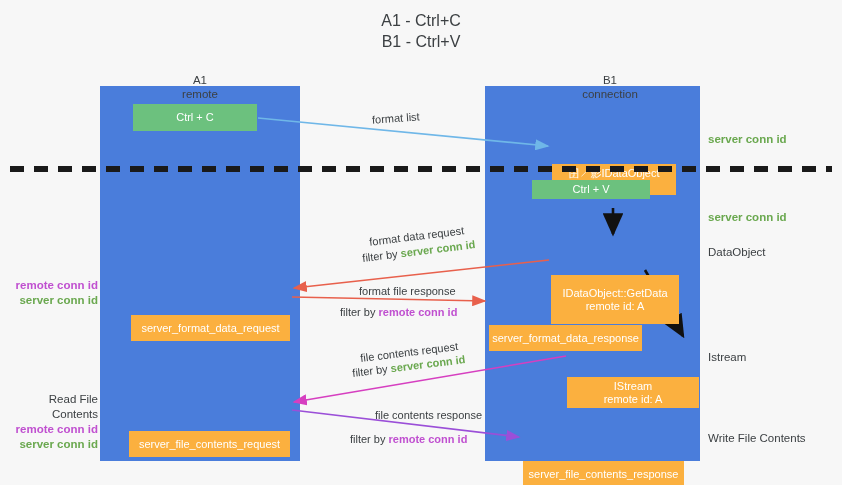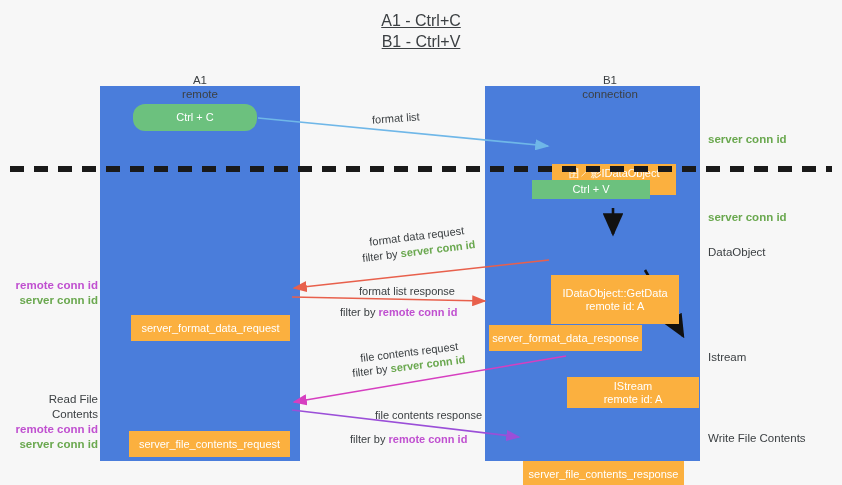--- a/index.html
+++ b/index.html
@@ -27,21 +27,20 @@
 
   
   #title {
     left: 0; top: 10px;
     width: 842px;
     text-align: center;
     font-size: 16px;
     line-height: 21px;
     color: #3c4043;
     white-space: pre-line;
-    text-decoration: underline;
   }
 
   
   .col-head {
     text-align: center;
     font-size: 11.5px;
     line-height: 14px;
     color: #3c4043;
     white-space: pre-line;
     margin-top: 16px;
@@ -68,21 +67,21 @@
     text-align: center;
     color: #ffffff;
     font-size: 11px;
     line-height: 13px;
     white-space: pre-line;
     padding: 2px 4px;
   }
   .box.green { background: #6cc17e; }
   .box.orange { background: #fbb03f; margin-top: 37px; }
 
-  #box-ctrlc   { left: 133px; top: 104px; width: 124px; height: 27px; border-radius: 12px; }
+  #box-ctrlc   { left: 133px; top: 104px; width: 124px; height: 27px; }
   #box-idataobject { left: 552px; top: 127px; width: 124px; height: 31px; }
   #box-ctrlv   { left: 532px; top: 180px; width: 118px; height: 19px; }
   #box-getdata { left: 551px; top: 238px; width: 128px; height: 49px; }
   #box-istream { left: 567px; top: 340px; width: 132px; height: 31px; }
   #box-fmt-req { left: 131px; top: 278px; width: 159px; height: 26px; }
   #box-fmt-res { left: 489px; top: 288px; width: 153px; height: 26px; }
   #box-file-req{ left: 129px; top: 394px; width: 161px; height: 26px; }
   #box-file-res{ left: 523px; top: 424px; width: 161px; height: 26px; }
 
   
@@ -221,21 +220,21 @@
     <div class="anno plain">Read File Contents</div>
     <div class="anno purple">remote conn id</div>
     <div class="anno green">server conn id</div>
   </div>
 
   <div class="abs alabel" id="lbl-format-list">format list</div>
 
   <div class="abs alabel" id="lbl-fmt-req-1">format data request</div>
   <div class="abs alabel" id="lbl-fmt-req-2"><span>filter by </span><span class="hl-green">server conn id</span></div>
 
-  <div class="abs alabel" id="lbl-fmt-res-1">format list response</div>
+  <div class="abs alabel" id="lbl-fmt-res-1">format file response</div>
   <div class="abs alabel" id="lbl-fmt-res-2"><span>filter by </span><span class="hl-purple">remote conn id</span></div>
 
   <div class="abs alabel" id="lbl-file-req-1">file contents request</div>
   <div class="abs alabel" id="lbl-file-req-2"><span>filter by </span><span class="hl-green">server conn id</span></div>
 
   <div class="abs alabel" id="lbl-file-res-1">file contents response</div>
   <div class="abs alabel" id="lbl-file-res-2"><span>filter by </span><span class="hl-purple">remote conn id</span></div>
 
   <div class="abs" id="divider"></div>
 

